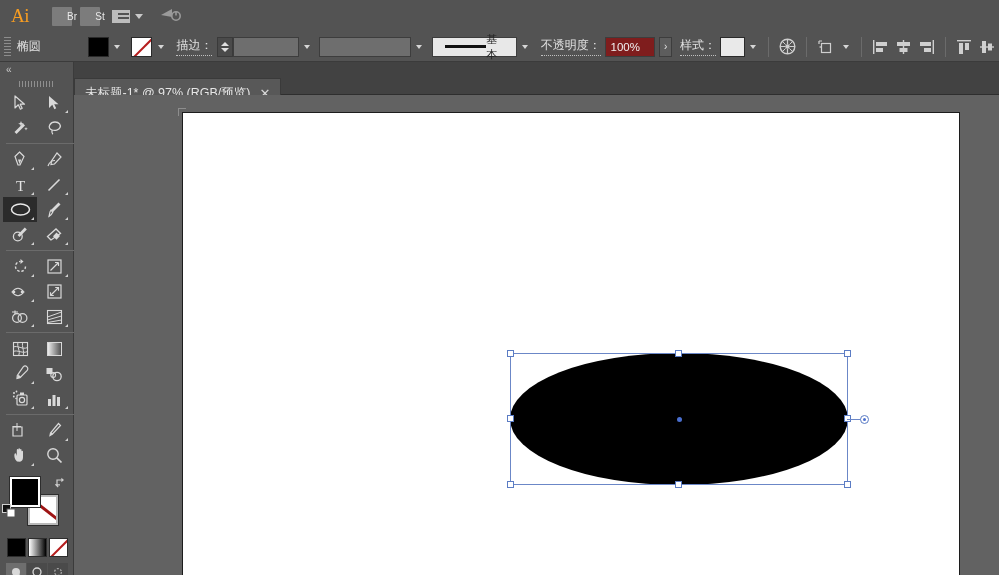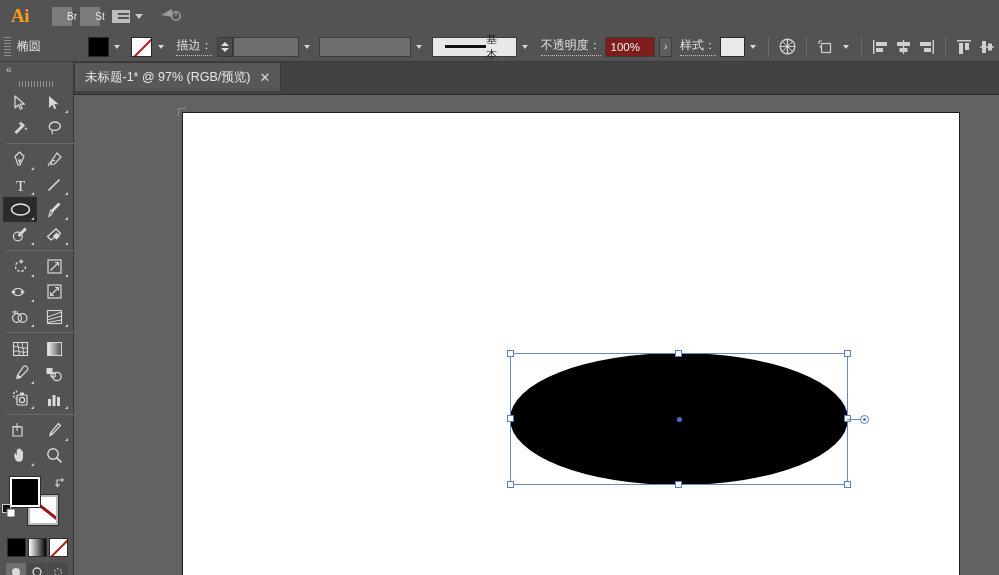--- a/index.html
+++ b/index.html
@@ -14,21 +14,21 @@
 
   
   .menubar {
     position: absolute; left: 0; top: 0; width: 999px; height: 32px;
     background: #535353;
     display: flex; align-items: center;
   }
   .ai-logo {
     width: 40px; height: 32px;
     display: flex; align-items: center; justify-content: center;
-    color: #f79d22; font-weight: bold; font-size: 19px;
+    color: #f79d22; font-weight: normal; font-size: 19px;
     font-family: "Liberation Serif", "DejaVu Serif", serif;
     letter-spacing: -0.5px;
   }
   .menu-items { display: flex; align-items: center; height: 32px; }
   .menu-item {
     color: #e3e3e3; font-size: 12.5px; padding: 0 9px;
     height: 32px; line-height: 32px; white-space: nowrap; cursor: default;
   }
   .menubar-right { display: flex; align-items: center; margin-left: 12px; gap: 8px; }
   .mini-app {
@@ -106,21 +106,21 @@
   .icon-btn {
     width: 24px; height: 22px; display: flex; align-items: center; justify-content: center; cursor: pointer;
   }
 
   
   .tabbar {
     position: absolute; left: 0; top: 62px; width: 999px; height: 33px;
     background: #424242; border-bottom: 1px solid #2e2e2e;
   }
   .doctab {
-    position: absolute; left: 74px; top: 0; height: 29px;
+    position: absolute; left: 74px; top: 16px; height: 29px;
     background: #585858; border: 1px solid #3a3a3a; border-bottom: none;
     display: flex; align-items: center; padding: 0 10px; gap: 9px; cursor: pointer;
   }
   .doctab-title { color: #e6e6e6; font-size: 12.5px; white-space: nowrap; }
   .tab-close { color: #d8d8d8; font-size: 13px; line-height: 1; cursor: pointer; }
 
   
   .toolpanel {
     position: absolute; left: 0; top: 62px; width: 74px; height: 513px;
     background: #535353; border-right: 1px solid #3b3b3b;

